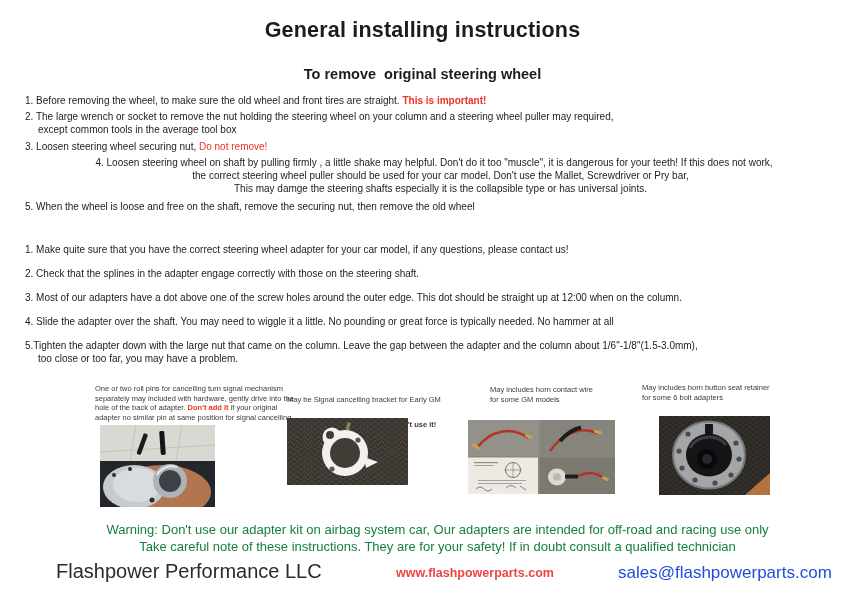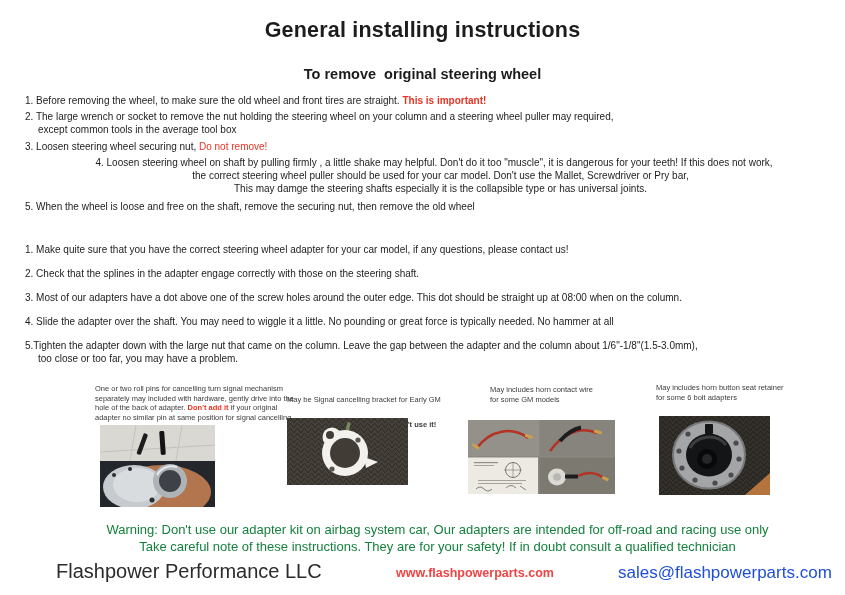--- a/index.html
+++ b/index.html
@@ -31,21 +31,21 @@
   .list-install .li-5 { margin-bottom:5px; }
 
   .red { color:#ea3323; }
   .b { font-weight:bold; }
 
   .cap { position:absolute; font-size:7.5px; line-height:9.5px; color:#3b3b3b; white-space:pre-line; }
   .cap-1 { left:95px;  top:384px; width:218px; }
   .cap-2 { left:287px; top:385px; width:218px; }
   .cap-2 .cap-line2 { margin-top:6px; }
   .cap-3 { left:490px; top:385px; width:170px; }
-  .cap-4 { left:656px; top:383px; width:185px; }
+  .cap-4 { left:642px; top:383px; width:185px; }
 
   .photo { position:absolute; line-height:0; }
   .photo svg { display:block; }
   .photo-1 { left:100px; top:425px; }
   .photo-2 { left:287px; top:418px; }
   .photo-3 { left:468px; top:420px; }
   .photo-4 { left:659px; top:416px; }
 
   .warning { position:absolute; left:30px; right:0; top:523px; text-align:center;
              color:#15803d; font-size:13px; line-height:14px; }
@@ -72,21 +72,21 @@
     <div class="li li-4"><span>4. Loosen steering wheel on shaft by pulling firmly , a little shake may helpful. Don't do it too "muscle", it is dangerous for your teeth! If this does not work,
 the correct steering wheel puller should be used for your car model. Don't use the Mallet, Screwdriver or Pry bar,
 This may damge the steering shafts especially it is the collapsible type or has universal joints.</span></div>
     <div class="li li-5"><span>5. When the wheel is loose and free on the shaft, remove the securing nut, then remove the old wheel</span></div>
   </div>
 
 
   <div class="list list-install">
     <div class="li li-1"><span>1. Make quite sure that you have the correct steering wheel adapter for your car model, if any questions, please contact us!</span></div>
     <div class="li li-2"><span>2. Check that the splines in the adapter engage correctly with those on the steering shaft.</span></div>
-    <div class="li li-3"><span>3. Most of our adapters have a dot above one of the screw holes around the outer edge. This dot should be straight up at 08:00 when on the column.</span></div>
+    <div class="li li-3"><span>3. Most of our adapters have a dot above one of the screw holes around the outer edge. This dot should be straight up at 12:00 when on the column.</span></div>
     <div class="li li-4"><span>4. Slide the adapter over the shaft. You may need to wiggle it a little. No pounding or great force is typically needed. No hammer at all</span></div>
     <div class="li li-5"><span>5.Tighten the adapter down with the large nut that came on the column. Leave the gap between the adapter and the column about 1/6"-1/8"(1.5-3.0mm),
 too close or too far, you may have a problem.</span></div>
   </div>
 
   <div class="cap cap-1"><span>One or two roll pins for cancelling turn signal mechanism
 separately may included with hardware, gently drive into the
 hole of the back of adapter. </span><span class="red b">Don't add it</span><span> if your original
 adapter no similar pin at same position for signal cancelling</span></div>
 

